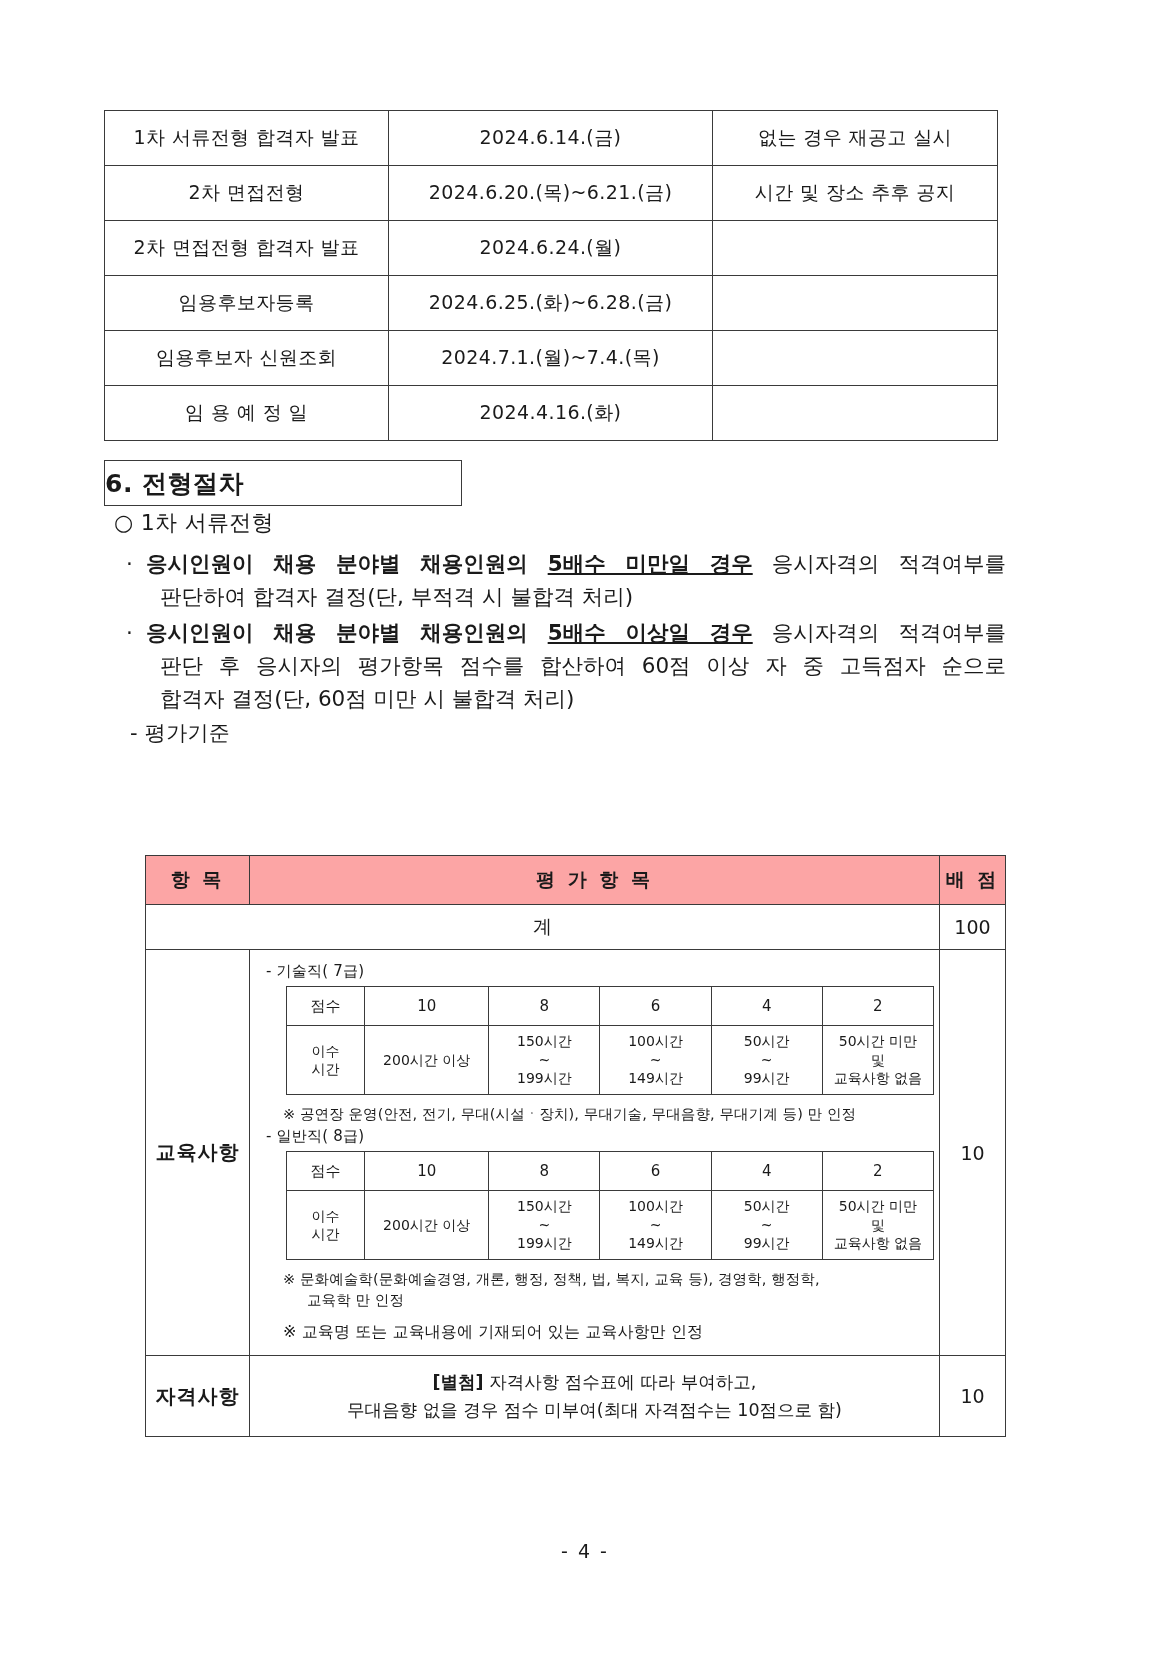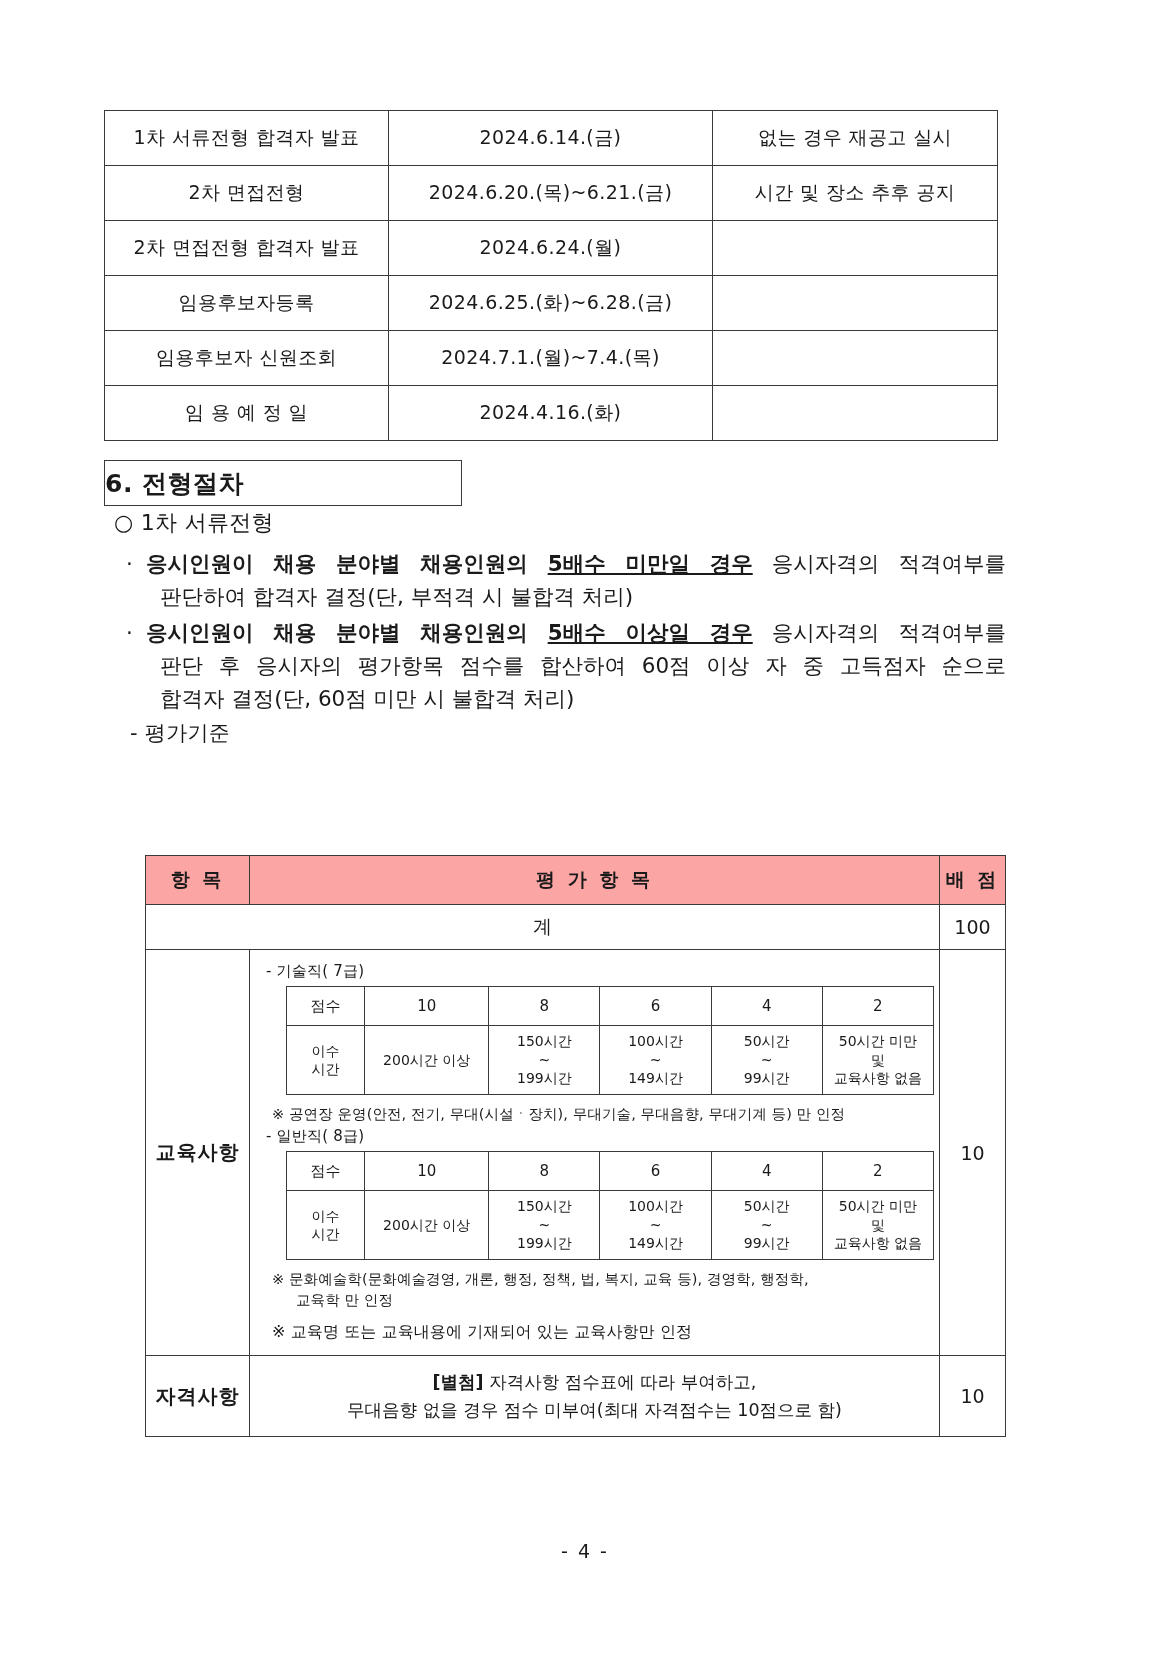--- a/index.html
+++ b/index.html
@@ -179,21 +179,21 @@
     padding: 3px 2px;
   }
   table.inner td.ih { height: 32px; font-size: 15px; }
   table.inner td.ib { height: 62px; line-height: 1.32; }
   table.inner col.w1 { width: 78px; }
   table.inner col.w2 { width: 124px; }
   table.inner col.wr { width: 111px; }
 
   .note {
     font-size: 14.5px;
-    margin: 9px 0 2px 8px;
+    margin: 9px 0 2px 19px;
     line-height: 1.45;
     letter-spacing: 0.1px;
   }
   .note .nind { display: block; margin-left: 24px; }
   .note-lg { font-size: 16px; }
 
   .qual-body {
     text-align: center;
     font-size: 17.5px;
     line-height: 1.6;

